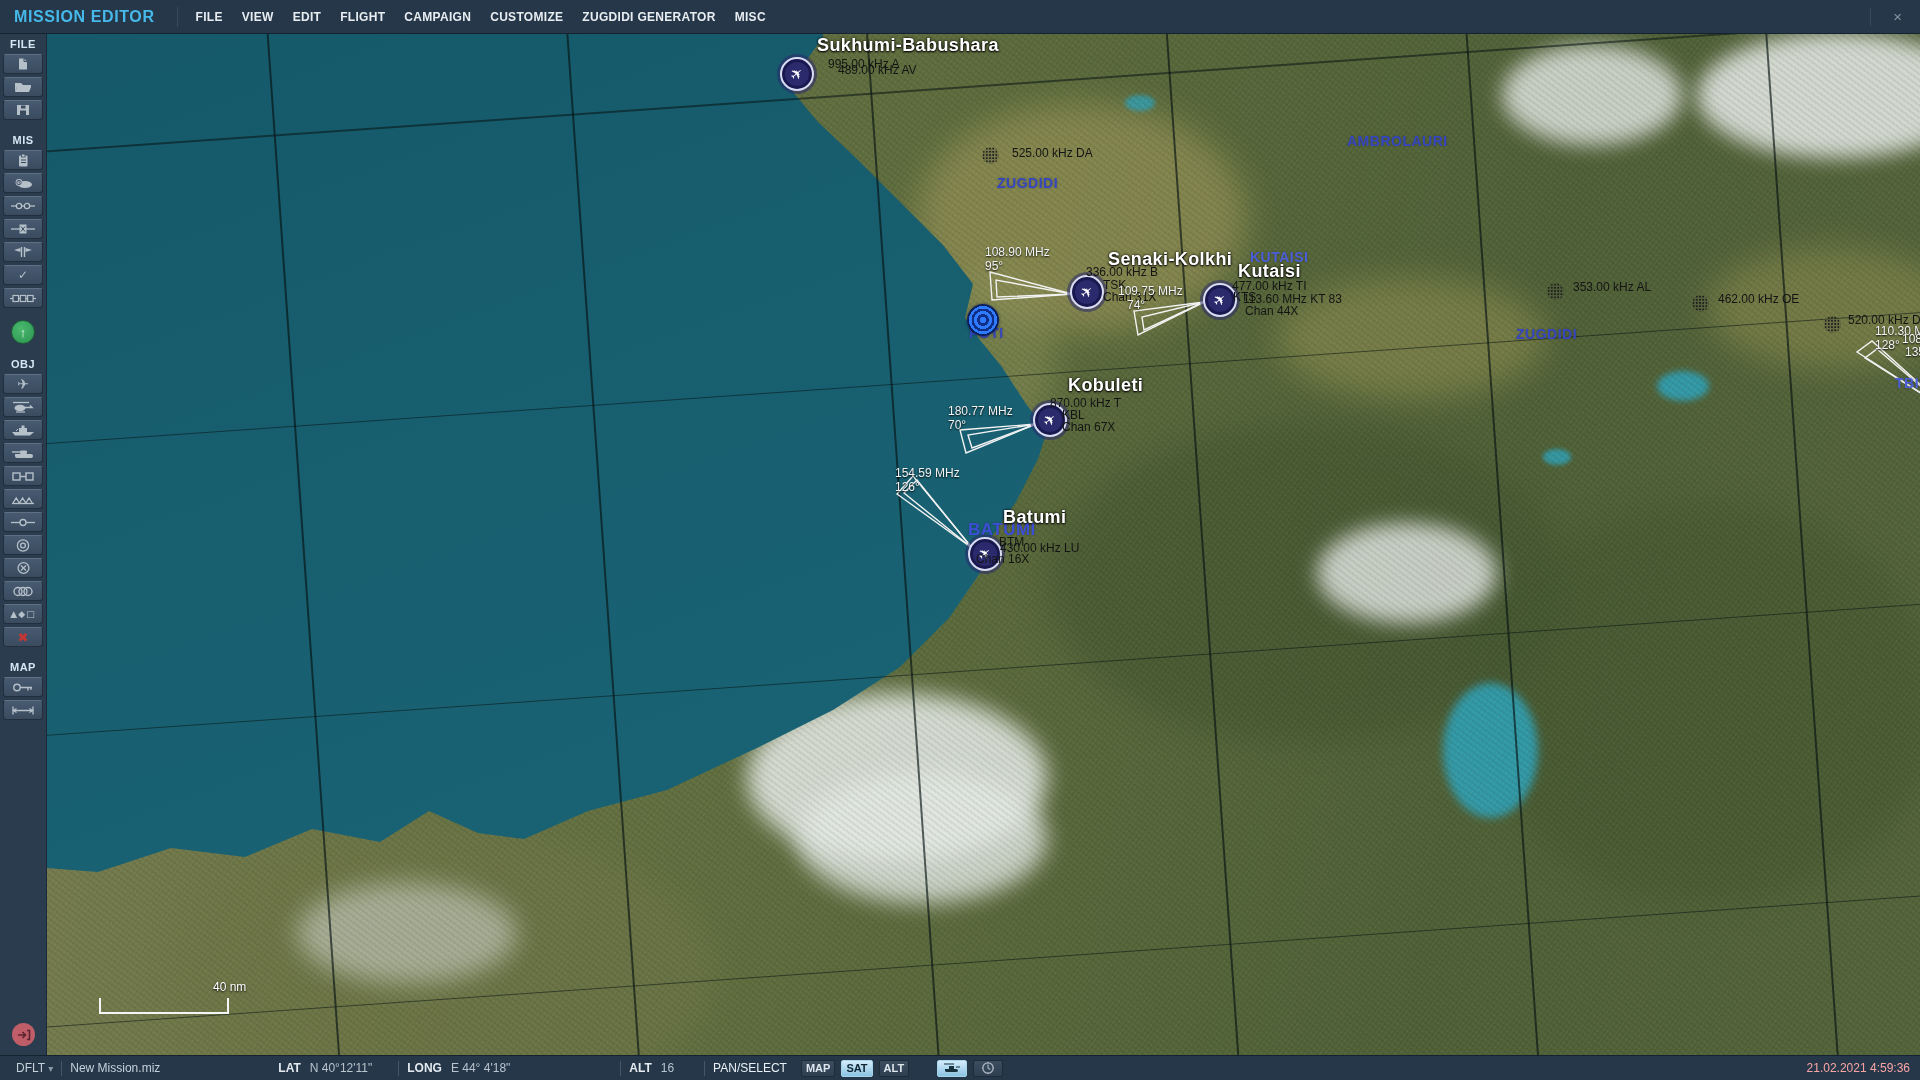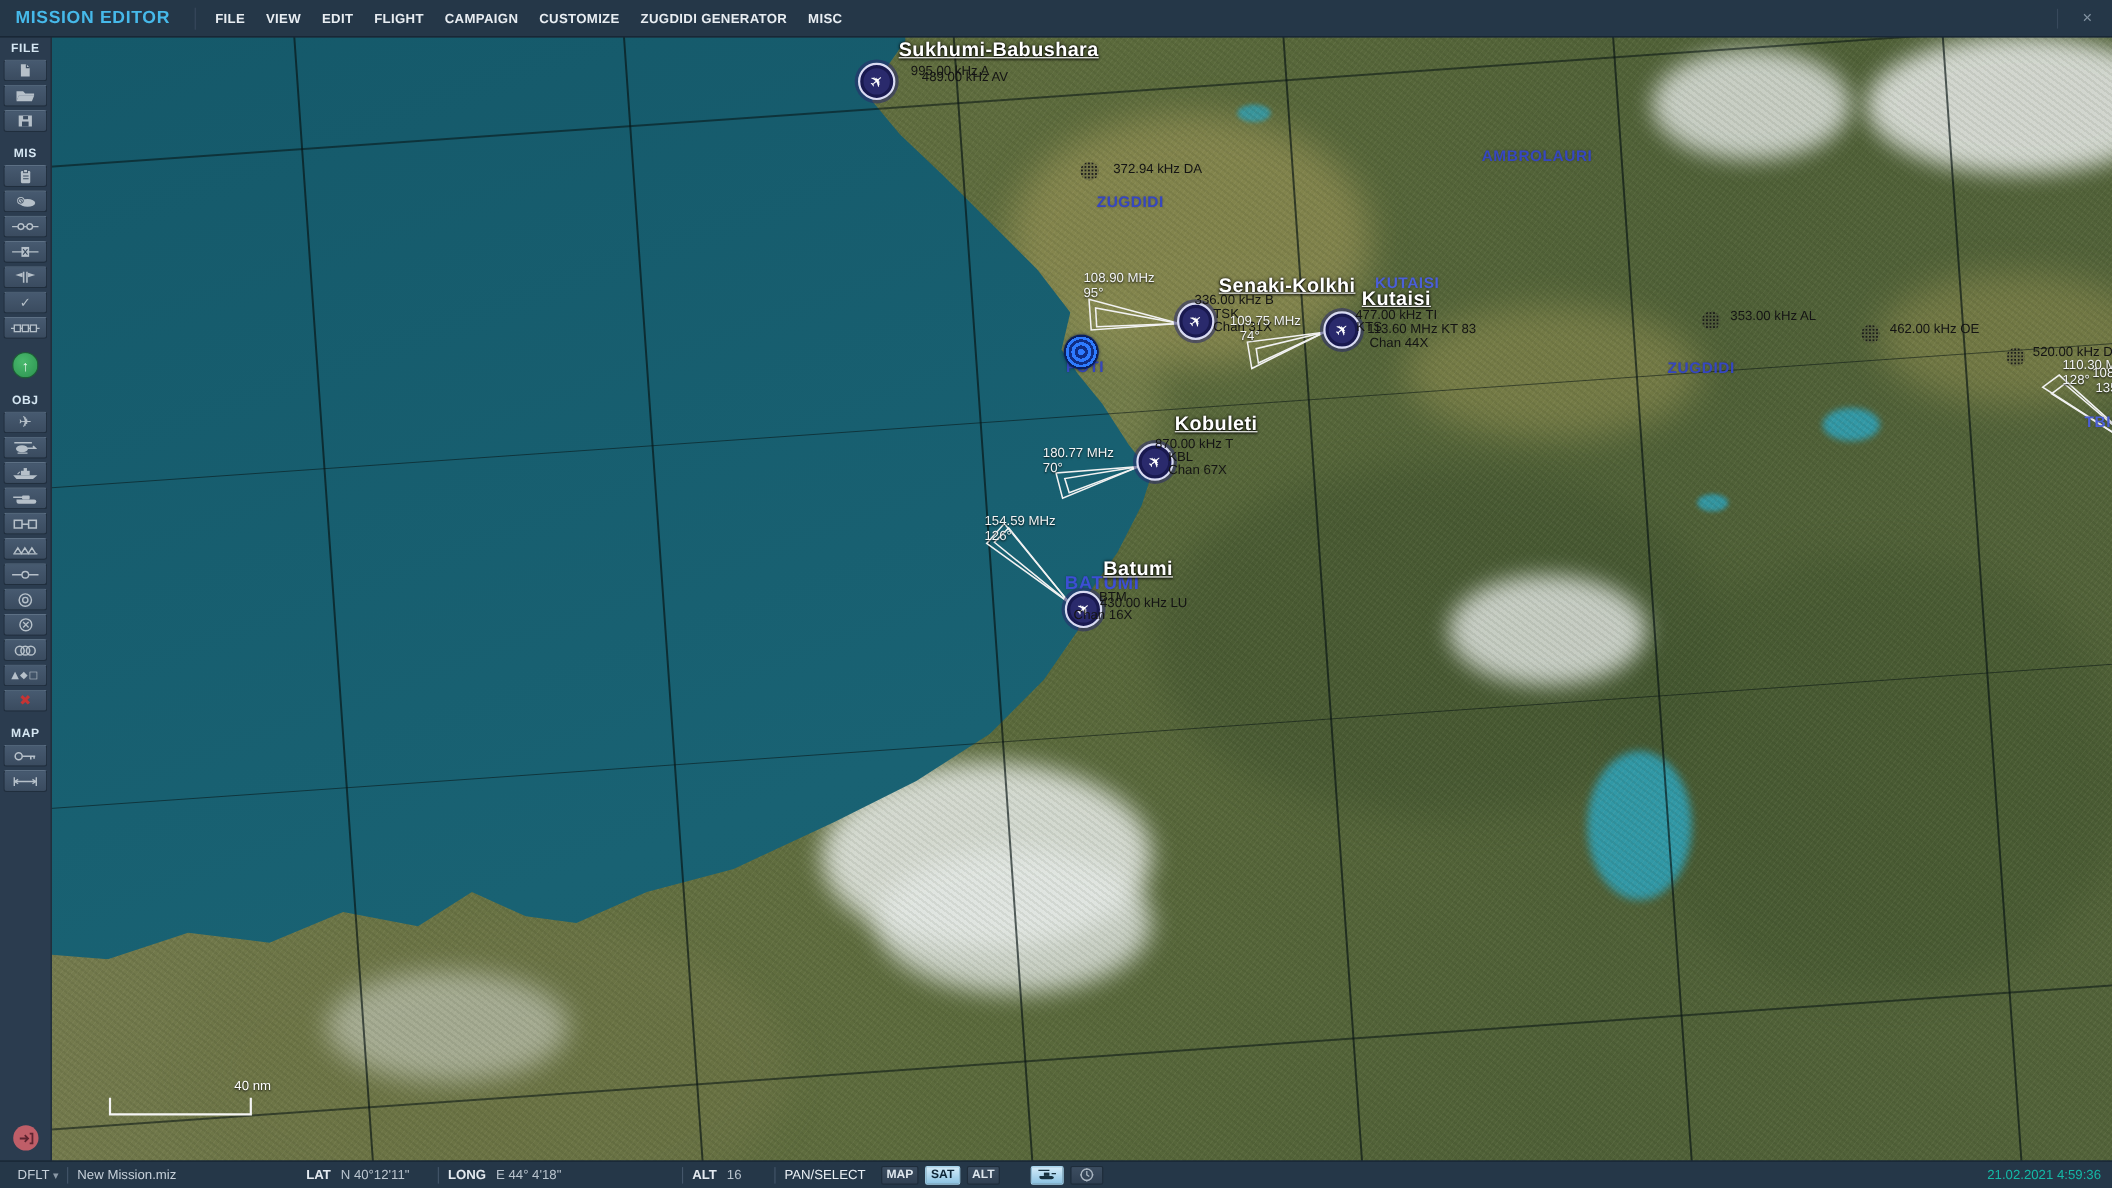--- a/index.html
+++ b/index.html
@@ -34,21 +34,21 @@
   
   .statusbar{position:absolute;left:0;bottom:0;right:0;height:24px;background:#253748;border-top:1px solid #15222f;
     display:flex;align-items:center;color:#c7d1da;font-size:12px;z-index:50;}
   .sb-div{width:1px;height:15px;background:#44566a;margin:0 8px;}
   .sb-label{color:#e4eaf0;font-weight:bold;margin-right:9px;}
   .sb-val{color:#b9c4ce;}
   .sb-btn{height:17px;min-width:30px;padding:0 4px;margin-right:6px;border-radius:2px;display:flex;align-items:center;justify-content:center;
     font-size:11px;font-weight:bold;background:linear-gradient(#3c4d60,#2f3f51);border:1px solid #1e2c3a;color:#dfe7ee;box-sizing:border-box;}
   .sb-btn.active{background:linear-gradient(#d3ecfa,#8cc3e2);color:#0e2536;border-color:#a5d4ec;}
   .sb-icon{width:30px;}
-  .sb-time{margin-left:auto;margin-right:10px;color:#14b8a6;}
+  .sb-time{margin-left:auto;margin-right:10px;color:#fca5a5;}
 
   
   .map{position:absolute;left:47px;top:33px;right:0;bottom:24px;overflow:hidden;background:#5f6c40;}
   .layer{position:absolute;inset:0;}
   .land{background:linear-gradient(100deg,#7a7e52 0%,#6a7445 22%,#5b6a3c 48%,#4f6037 75%,#53633a 100%);}
   .blob{position:absolute;border-radius:50%;filter:blur(16px);}
   .speckle{background-image:repeating-linear-gradient(37deg,rgba(20,30,10,.07) 0 2px,transparent 2px 5px),
     repeating-linear-gradient(-53deg,rgba(230,230,200,.05) 0 1px,transparent 1px 4px);}
   .sea{background:linear-gradient(160deg,#15596a,#196273 55%,#175e6e);
     clip-path:polygon(0 0,776px 0,776px 4px,755px 34px,746px 59px,771px 89px,810px 126px,859px 175px,896px 212px,
@@ -57,21 +57,21 @@
       382px 778px,333px 809px,265px 796px,198px 824px,124px 815px,51px 839px,0 835px);}
   .grid{position:absolute;left:-160px;top:-160px;right:-160px;bottom:-160px;transform:rotate(-4deg);
     background-image:repeating-linear-gradient(90deg,rgba(6,18,18,.65) 0 1.6px,transparent 1.6px 299px),
                      repeating-linear-gradient(0deg,rgba(6,18,18,.55) 0 1.5px,transparent 1.5px 291px);
     background-position:118px 36px;}
   .overlay{position:absolute;inset:0;pointer-events:none;}
 
   .city{position:absolute;color:#3647c0;font-size:14px;font-weight:bold;letter-spacing:.5px;
     text-shadow:0 0 2px rgba(10,10,40,.35);white-space:nowrap;}
   .aptname{position:absolute;color:#fff;font-size:18px;font-weight:bold;letter-spacing:.4px;
-    text-shadow:0 1px 2px #000,0 0 3px #000;white-space:nowrap;text-decoration:underline;}
+    text-shadow:0 1px 2px #000,0 0 3px #000;white-space:nowrap;}
   .blabel{position:absolute;color:#141414;font-size:12px;white-space:nowrap;}
   .ilabel{position:absolute;color:#f1f3f4;font-size:12px;text-shadow:0 1px 2px #000;white-space:nowrap;}
 
   .apt{position:absolute;width:30px;height:30px;border-radius:50%;background:#2a2a6c;border:2px solid #d9dbf2;
     box-shadow:0 0 0 3px rgba(42,42,108,.55),inset 0 0 0 3px rgba(24,24,78,.95);
     display:flex;align-items:center;justify-content:center;color:#fff;}
   .apt span{font-size:15px;line-height:1;transform:rotate(-40deg);font-family:"DejaVu Sans",sans-serif;}
   .ndb{position:absolute;width:17px;height:17px;border-radius:50%;
     background-color:rgba(70,70,60,.25);
     background-image:radial-gradient(rgba(25,25,25,.95) 26%,transparent 32%);background-size:3.2px 3.2px;}
@@ -314,21 +314,21 @@
 
     <div class="city" style="left:950px;top:142px">ZUGDIDI</div>
     <div class="city" style="left:1300px;top:100px">AMBROLAURI</div>
     <div class="city" style="left:1203px;top:216px;color:#4b5fd8">KUTAISI</div>
     <div class="city" style="left:1469px;top:293px">ZUGDIDI</div>
     <div class="city" style="left:921px;top:487px;font-size:17px;color:#3d4fd4">BATUMI</div>
     <div class="city" style="left:922px;top:292px">POTI</div>
     <div class="city" style="left:1848px;top:342px;color:#4b5fd8">TBILISI</div>
 
     <div class="ndb" style="left:935px;top:114px"></div>
-    <div class="blabel" style="left:965px;top:113px">372.94 kHz DA</div>
+    <div class="blabel" style="left:965px;top:113px">525.00 kHz DA</div>
     <div class="ndb" style="left:1500px;top:250px"></div>
     <div class="blabel" style="left:1526px;top:247px">353.00 kHz AL</div>
     <div class="ndb" style="left:1645px;top:262px"></div>
     <div class="blabel" style="left:1671px;top:259px">462.00 kHz OE</div>
     <div class="ndb" style="left:1777px;top:283px"></div>
     <div class="blabel" style="left:1801px;top:280px">520.00 kHz DF</div>
 
     <div class="apt" style="left:733px;top:24px">
         <span>✈</span>
       </div>

